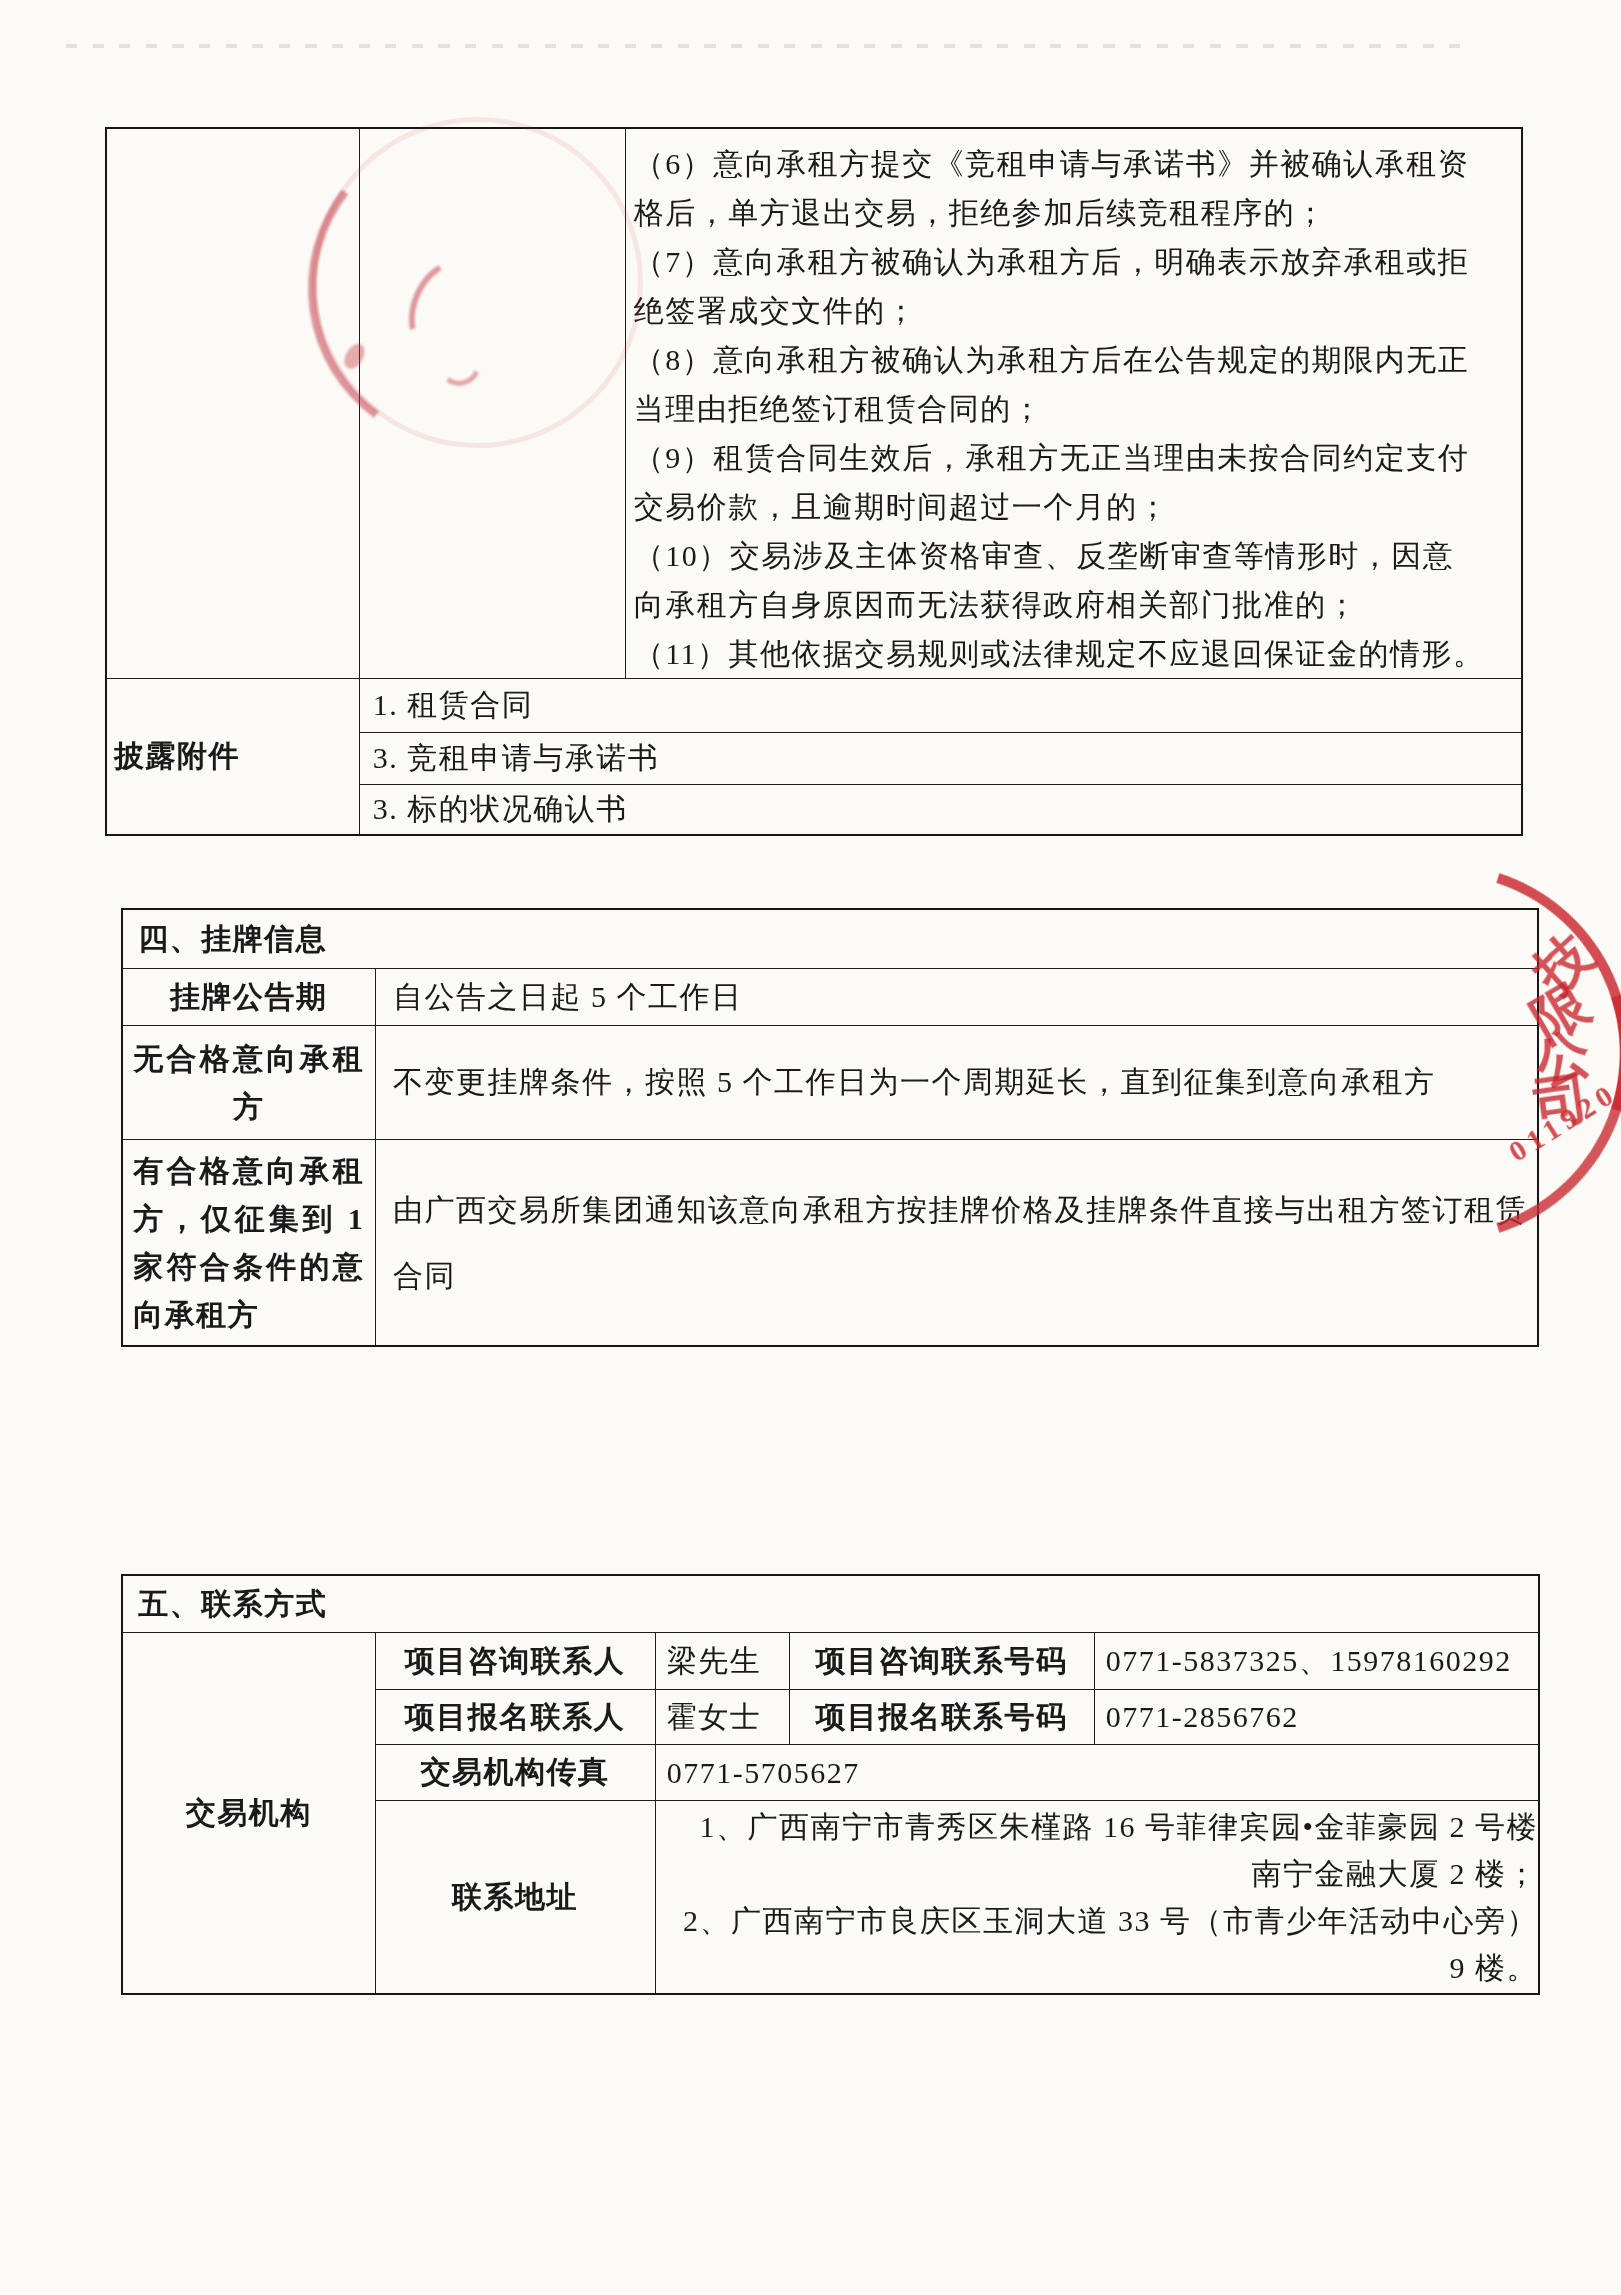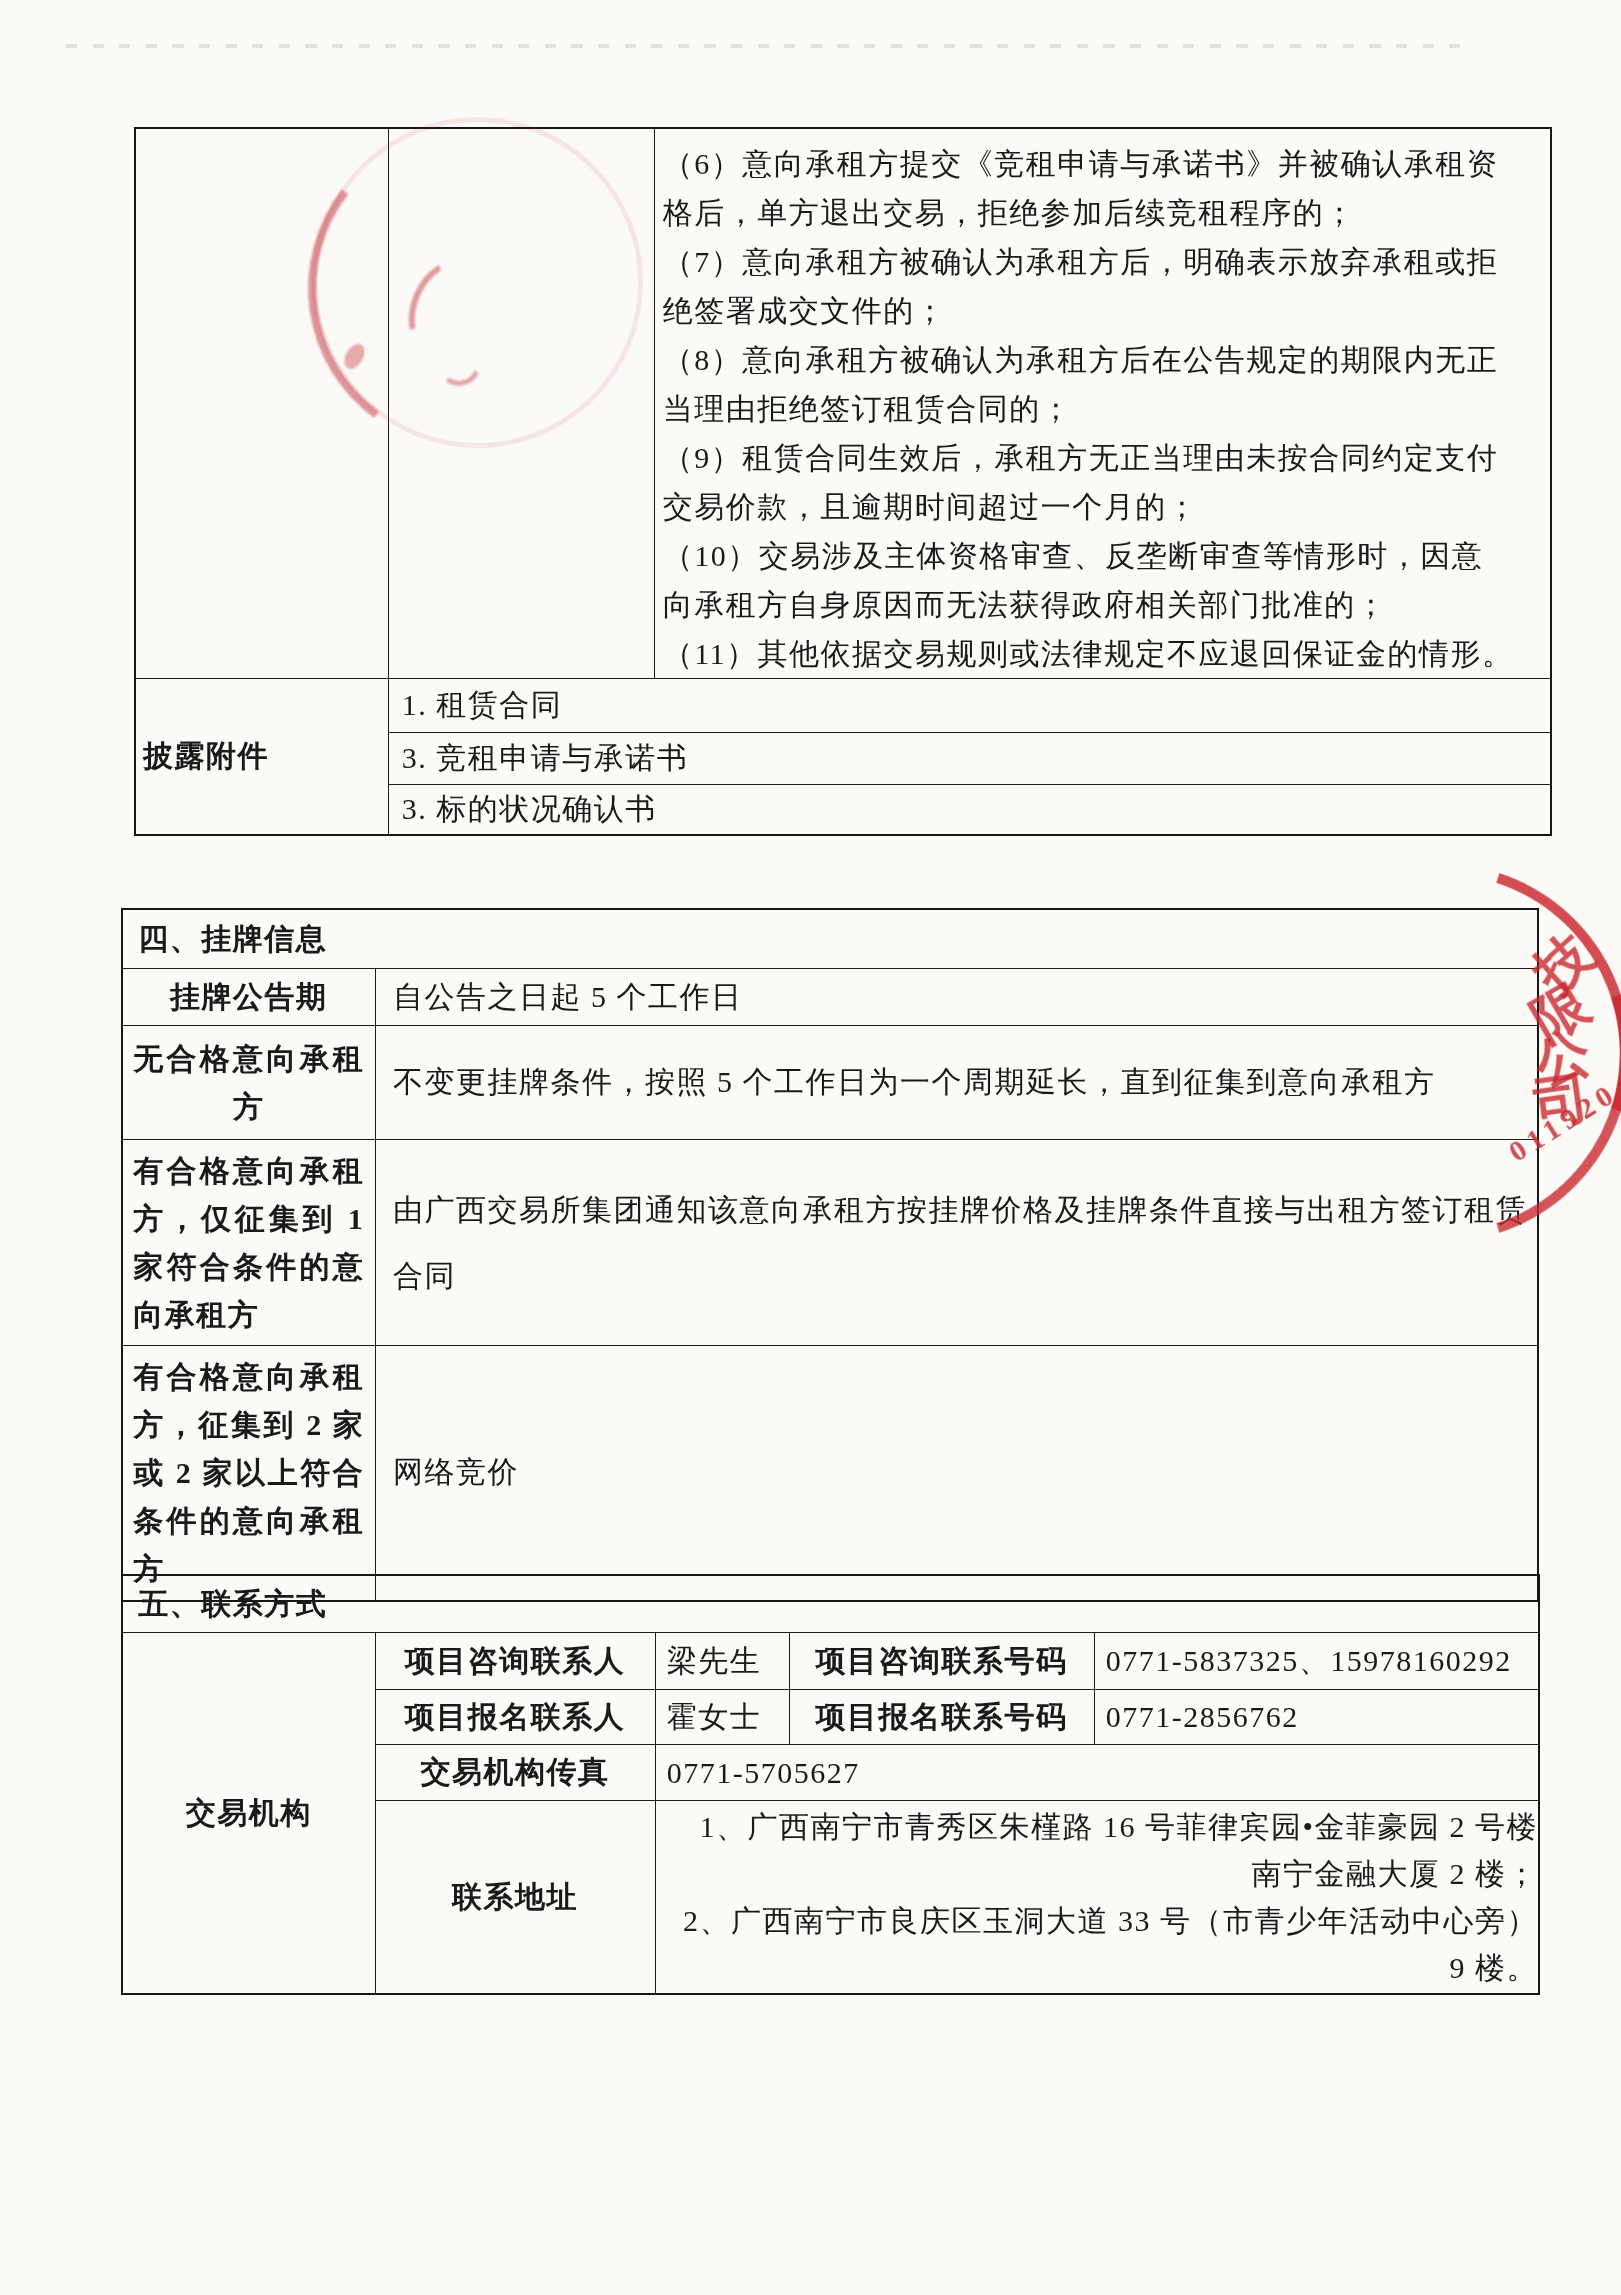--- a/index.html
+++ b/index.html
@@ -75,21 +75,21 @@
     position:absolute;left:1502px;top:1105px;font-weight:bold;font-size:30px;
     letter-spacing:5.6px;color:rgba(204,44,50,.85);transform:rotate(-32deg);
     filter:blur(0.4px);white-space:nowrap;
   }
 </style>
 </head>
 <body>
 
 <div class="scan-streak"></div>
 
-<table class="doc-table" style="left:134px;top:127px;width:1416px;">
+<table class="doc-table" style="left:105px;top:127px;width:1416px;">
   <colgroup>
       <col style="width:253px">
       <col style="width:266px">
       <col style="width:897px">
     </colgroup>
   <tbody>
       <tr>
     <td style="height:535px"></td>
     <td></td>
     <td class="cond-cell">
@@ -133,24 +133,20 @@
     <td class="val-cell">自公告之日起 5 个工作日</td>
   </tr>
   <tr>
     <td class="lbl lbl-just-cl" style="height:103px">无合格意向承租方</td>
     <td class="val-cell">不变更挂牌条件，按照 5 个工作日为一个周期延长，直到征集到意向承租方</td>
   </tr>
   <tr>
     <td class="lbl lbl-just" style="height:195px">有合格意向承租方，仅征集到 1 家符合条件的意向承租方</td>
     <td class="val-2line">由广西交易所集团通知该意向承租方按挂牌价格及挂牌条件直接与出租方签订租赁合同</td>
   </tr>
-  <tr>
-    <td class="lbl lbl-just" style="height:243px">有合格意向承租方，征集到 2 家或 2 家以上符合条件的意向承租方</td>
-    <td class="val-cell">网络竞价</td>
-  </tr>
 </tbody>
   </table>
 
 <table class="doc-table" style="left:121px;top:1574px;width:1416px;">
   <colgroup>
     <col style="width:253px">
       <col style="width:280px">
       <col style="width:134px">
     <col style="width:305px">
       <col style="width:445px">

